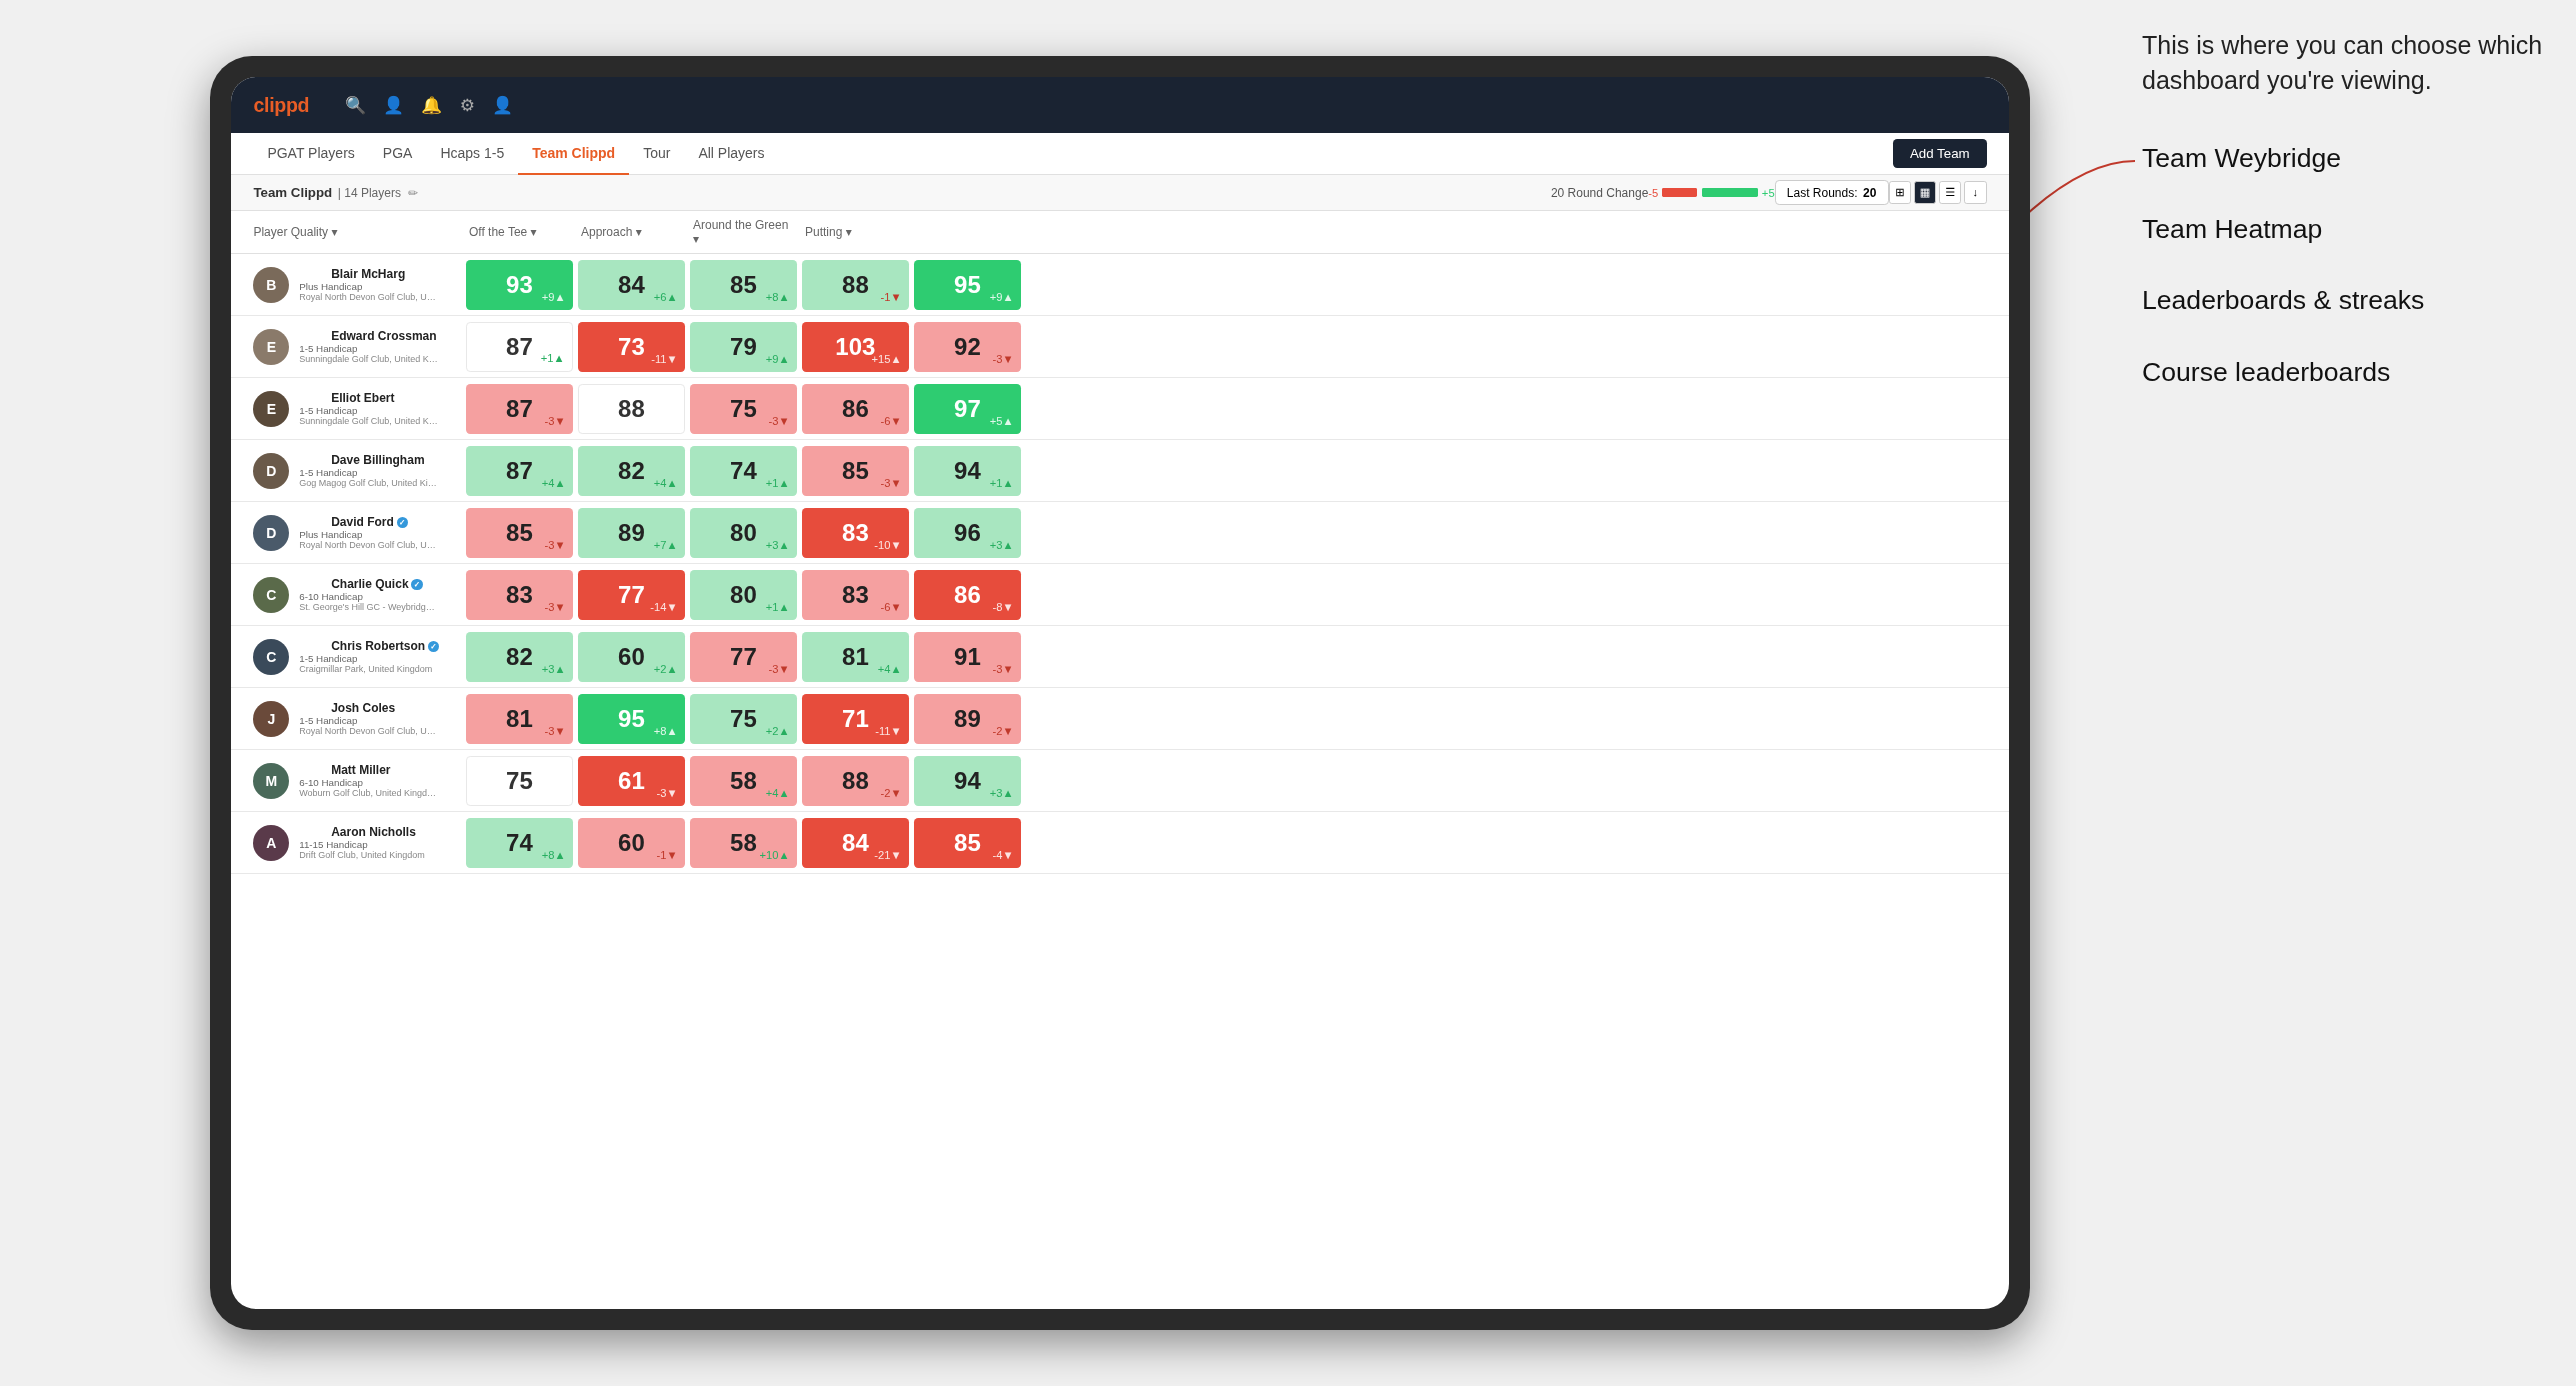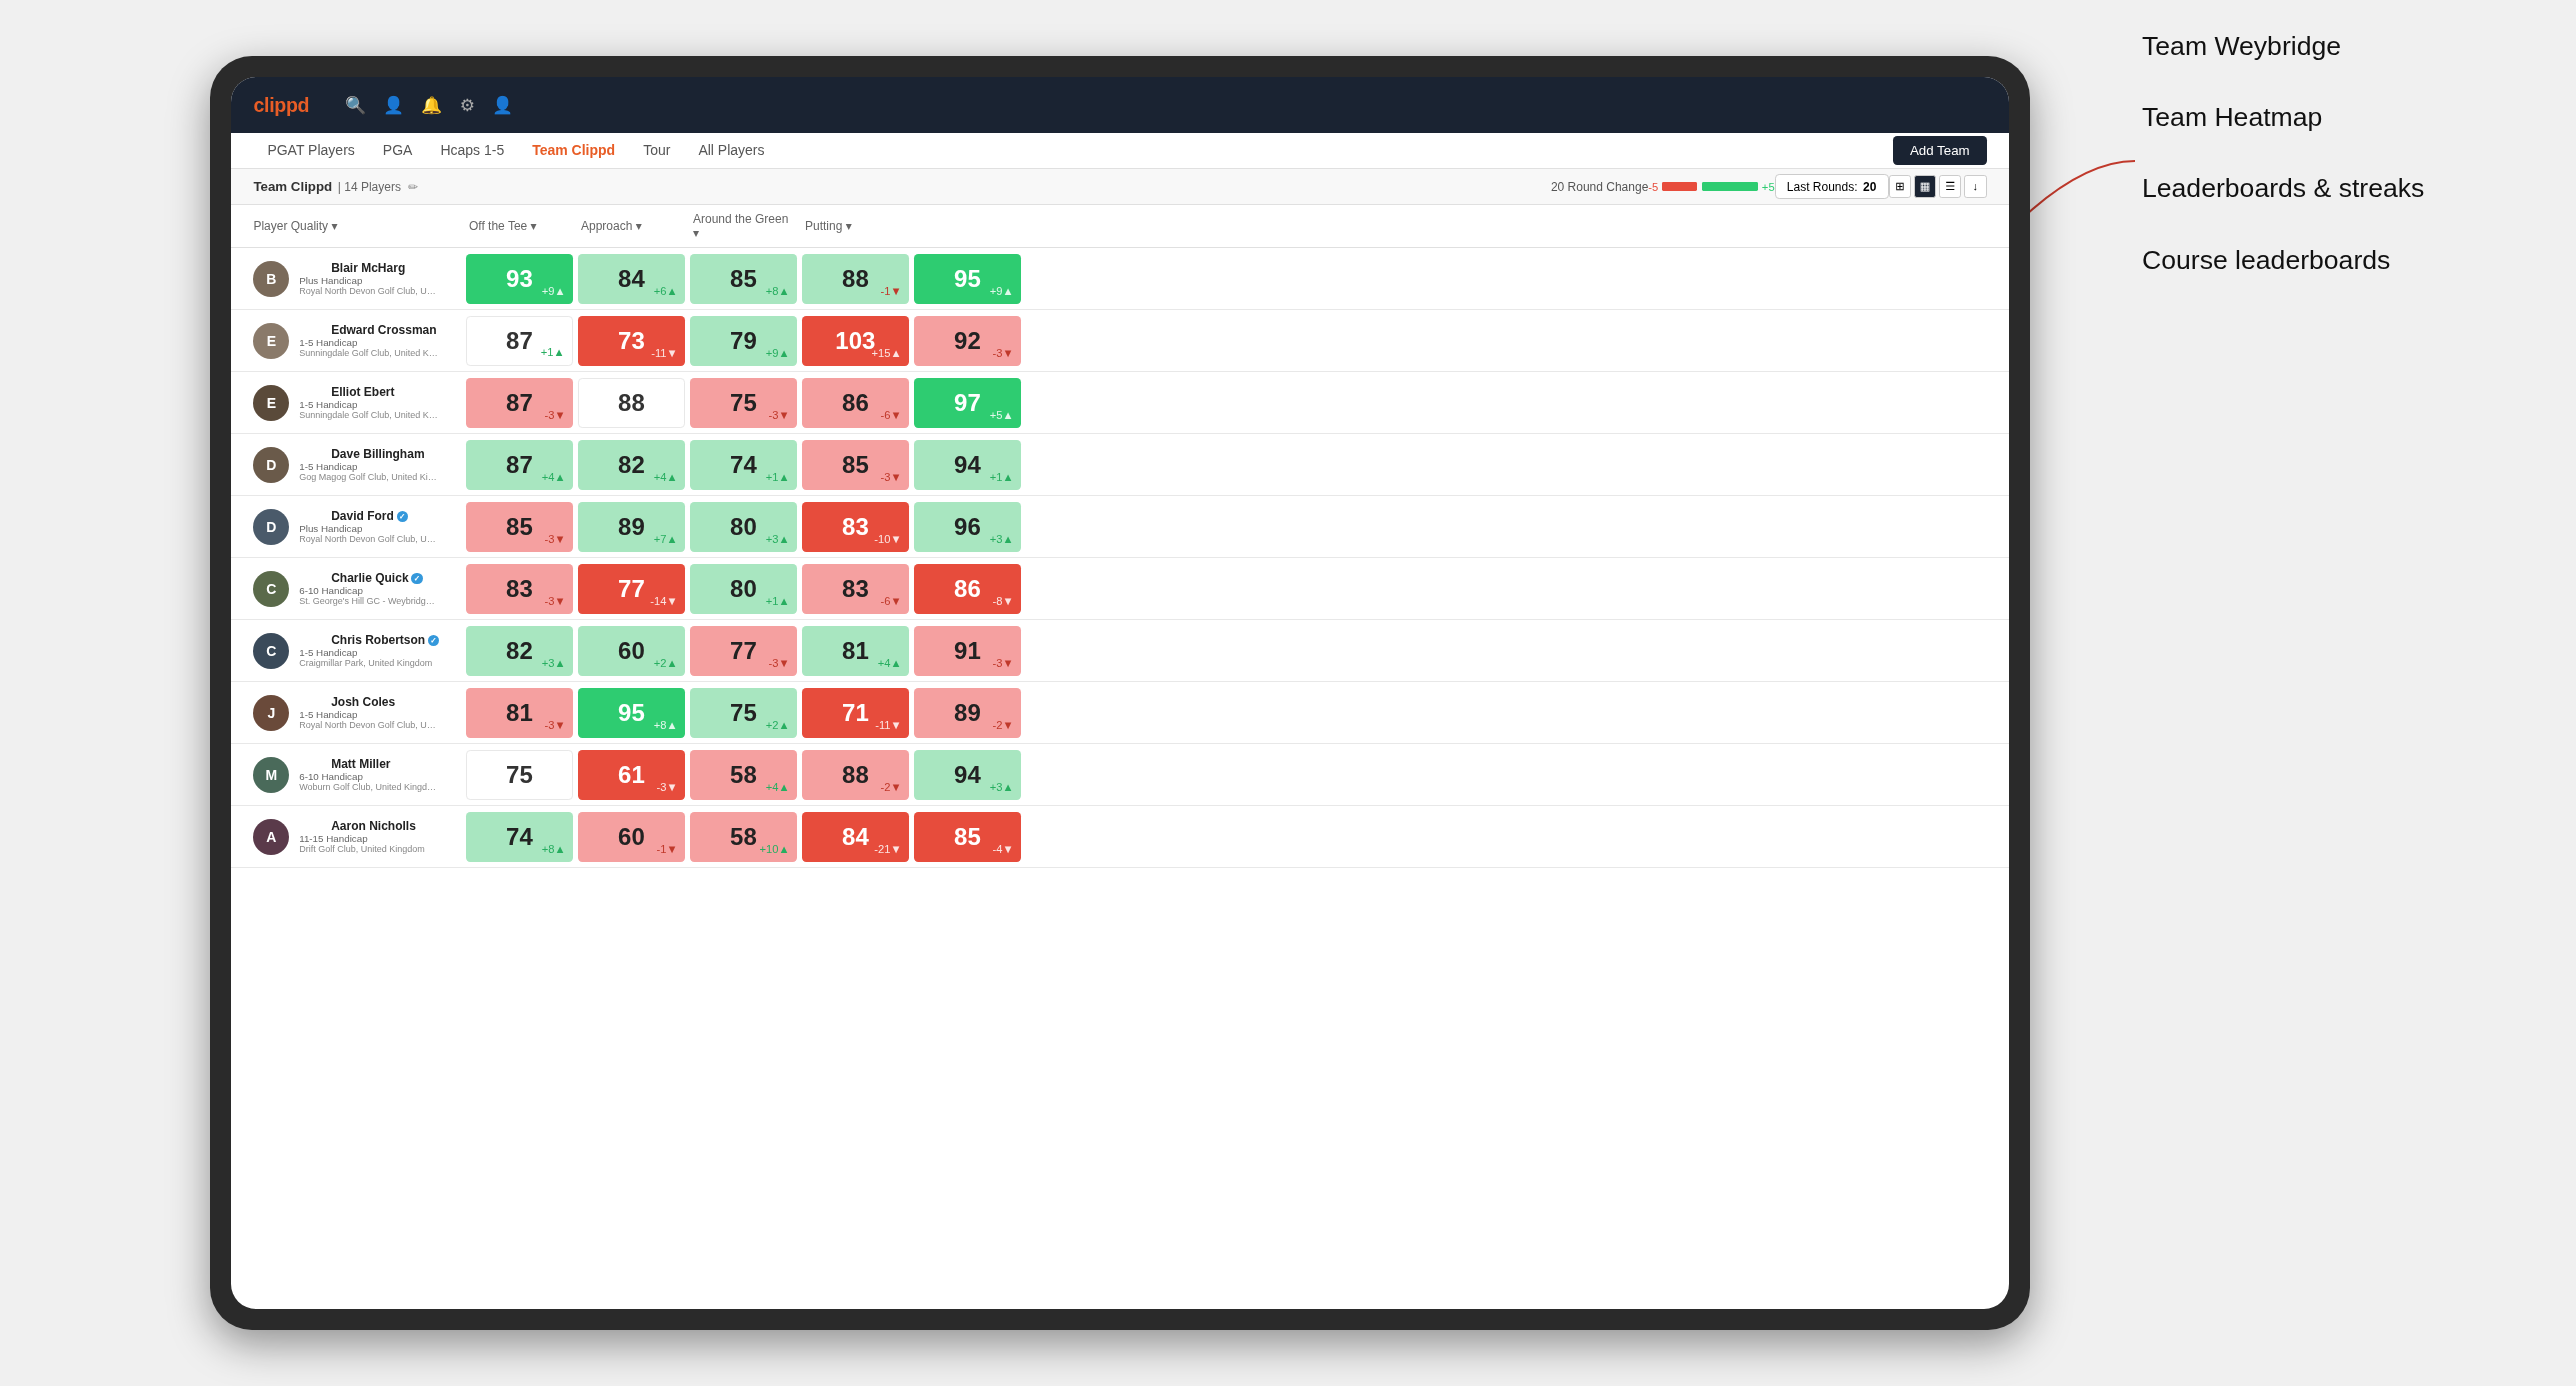--- a/index.html
+++ b/index.html
@@ -104,21 +104,21 @@
     }
     .nav-icon {
       color: #aaa;
       font-size: 17px;
     }
 
     
     .sub-nav {
       background: #fff;
       border-bottom: 0.7px solid #e0e0e0;
-      height: 36px;
+      height: 42px;
       display: flex;
       align-items: center;
       padding: 0 22.4px;
       gap: 0;
       flex-shrink: 0;
     }
     .sub-nav-item {
       padding: 0 14px;
       height: 42px;
       display: flex;
@@ -360,20 +360,21 @@
       font-size: 7.7px;
       color: white;
       text-align: center;
       line-height: 11.2px;
     }
   </style>
 </head>
 <body>
 
 <div class="annotation-area">
+  <p class="annotation-text">This is where you can choose which dashboard you're viewing.</p>
   <ul class="annotation-list">
     <li>Team Weybridge</li>
     <li>Team Heatmap</li>
     <li>Leaderboards &amp; streaks</li>
     <li>Course leaderboards</li>
   </ul>
 </div>
 
 <svg class="arrow-container" style="position:absolute; top:147px; right:427px; width:210px; height:112px;" viewBox="0 0 300 160" width="210" height="112">
   <defs>

